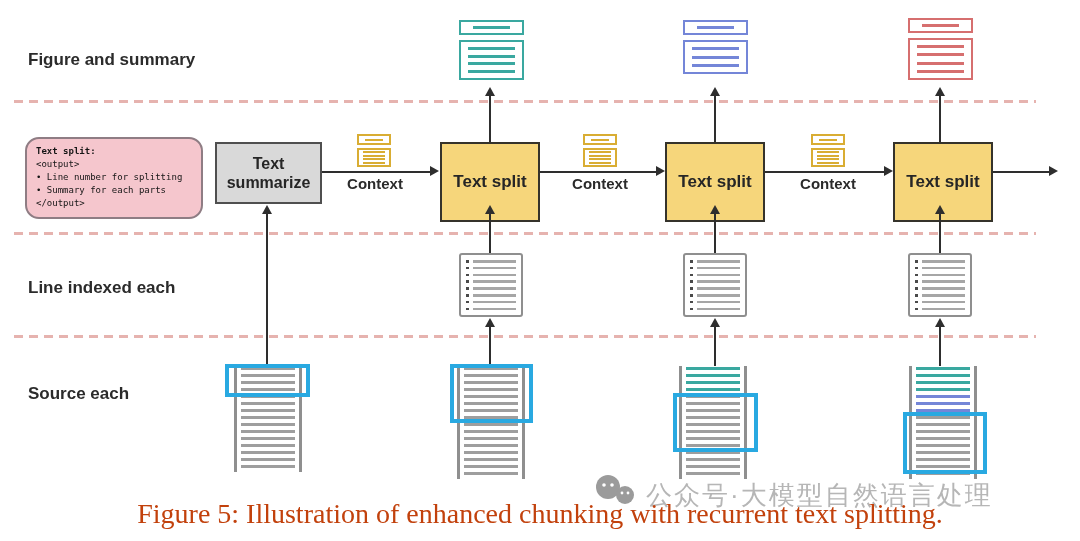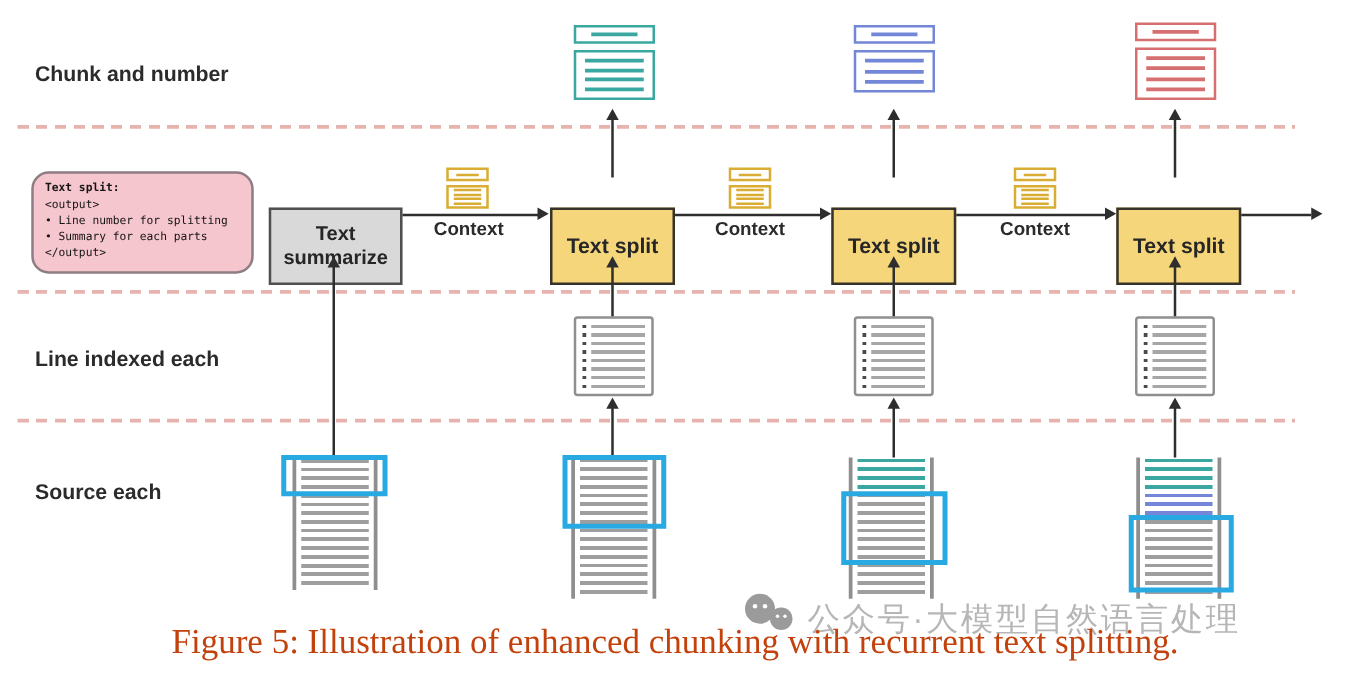--- a/index.html
+++ b/index.html
@@ -15,25 +15,25 @@
 
   
   .note{position:absolute;left:25px;top:137px;width:178px;height:82px;box-sizing:border-box;
         background:var(--note-pink,#f5c6cd);border:2px solid var(--note-border,#8f7d84);
         border-radius:14px;padding:6px 9px;
         font-family:"DejaVu Sans Mono",monospace;font-size:9px;line-height:13px;color:#151515;}
   .note .nt{font-weight:bold;}
 
   
   .pbox{position:absolute;box-sizing:border-box;display:flex;align-items:center;justify-content:center;
-        text-align:center;font-weight:600;color:#262626;line-height:1.2;margin-top:24px;}
+        text-align:center;font-weight:600;color:#262626;line-height:1.2;}
   .summarize{background:var(--gray-fill,#d9d9d9);border:2px solid var(--gray-border,#4f4f4f);
              font-size:16px;width:107px;height:62px;}
   .split{background:var(--box-yellow,#f6d67b);border:2px solid var(--box-yellow-border,#35332b);
-         font-size:17px;width:100px;height:62px;}
+         font-size:17px;width:100px;height:80px;}
 
   
   .vline{position:absolute;width:2px;background:var(--arrow,#2e2e2e);}
   .hline{position:absolute;height:2px;background:var(--arrow,#2e2e2e);}
   .ah-up{position:absolute;width:0;height:0;border-left:5px solid transparent;
          border-right:5px solid transparent;border-bottom:9px solid var(--arrow,#2e2e2e);}
   .ah-right{position:absolute;width:0;height:0;border-top:5px solid transparent;
             border-bottom:5px solid transparent;border-left:9px solid var(--arrow,#2e2e2e);}
 
   
@@ -78,21 +78,21 @@
 </style>
 </head>
 <body>
 
 <div class="stage">
 
   <div class="sep" style="top:100px"></div>
   <div class="sep" style="top:232px"></div>
   <div class="sep" style="top:335px"></div>
 
-  <div class="rowlabel" style="top:50px">Chunk and number</div>
+  <div class="rowlabel" style="top:50px">Figure and summary</div>
   <div class="rowlabel" style="top:278px">Line indexed each</div>
   <div class="rowlabel" style="top:384px">Source each</div>
 
   <div class="note">
     <div class="nt">Text split:</div>
     <div>&lt;output&gt;</div>
     <div>• Line number for splitting</div>
     <div>• Summary for each parts</div>
     <div>&lt;/output&gt;</div>
   </div>

